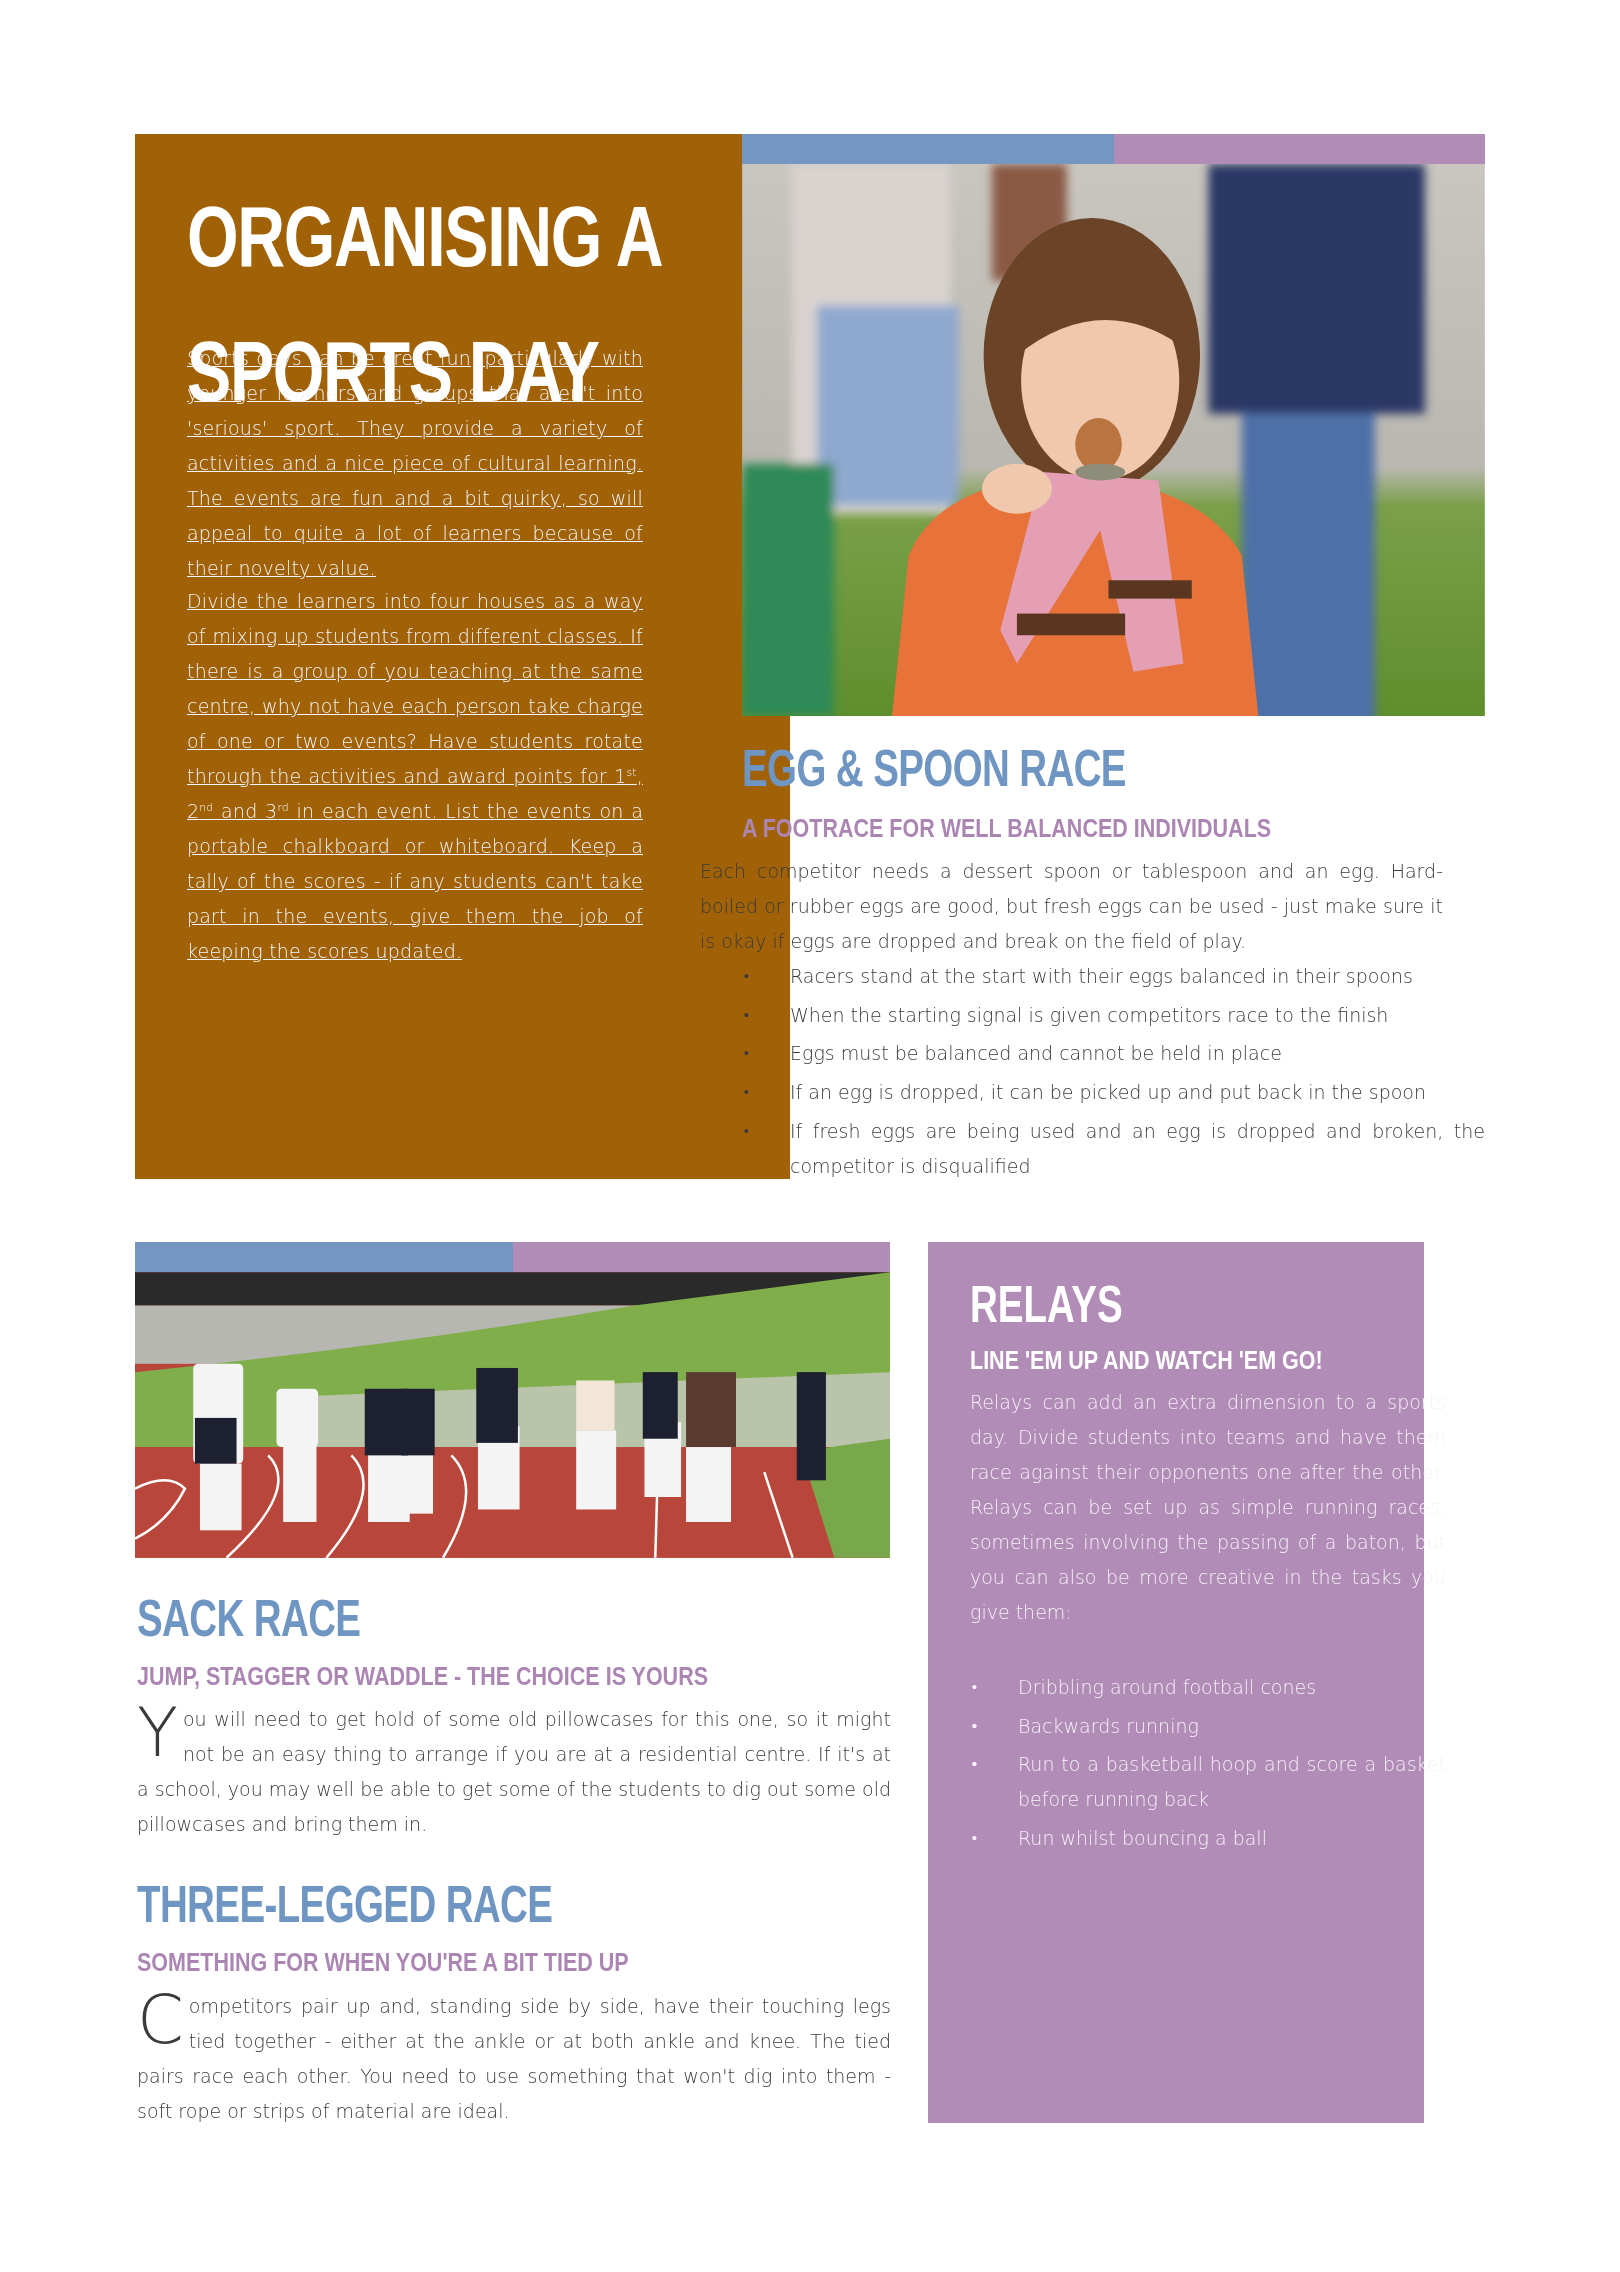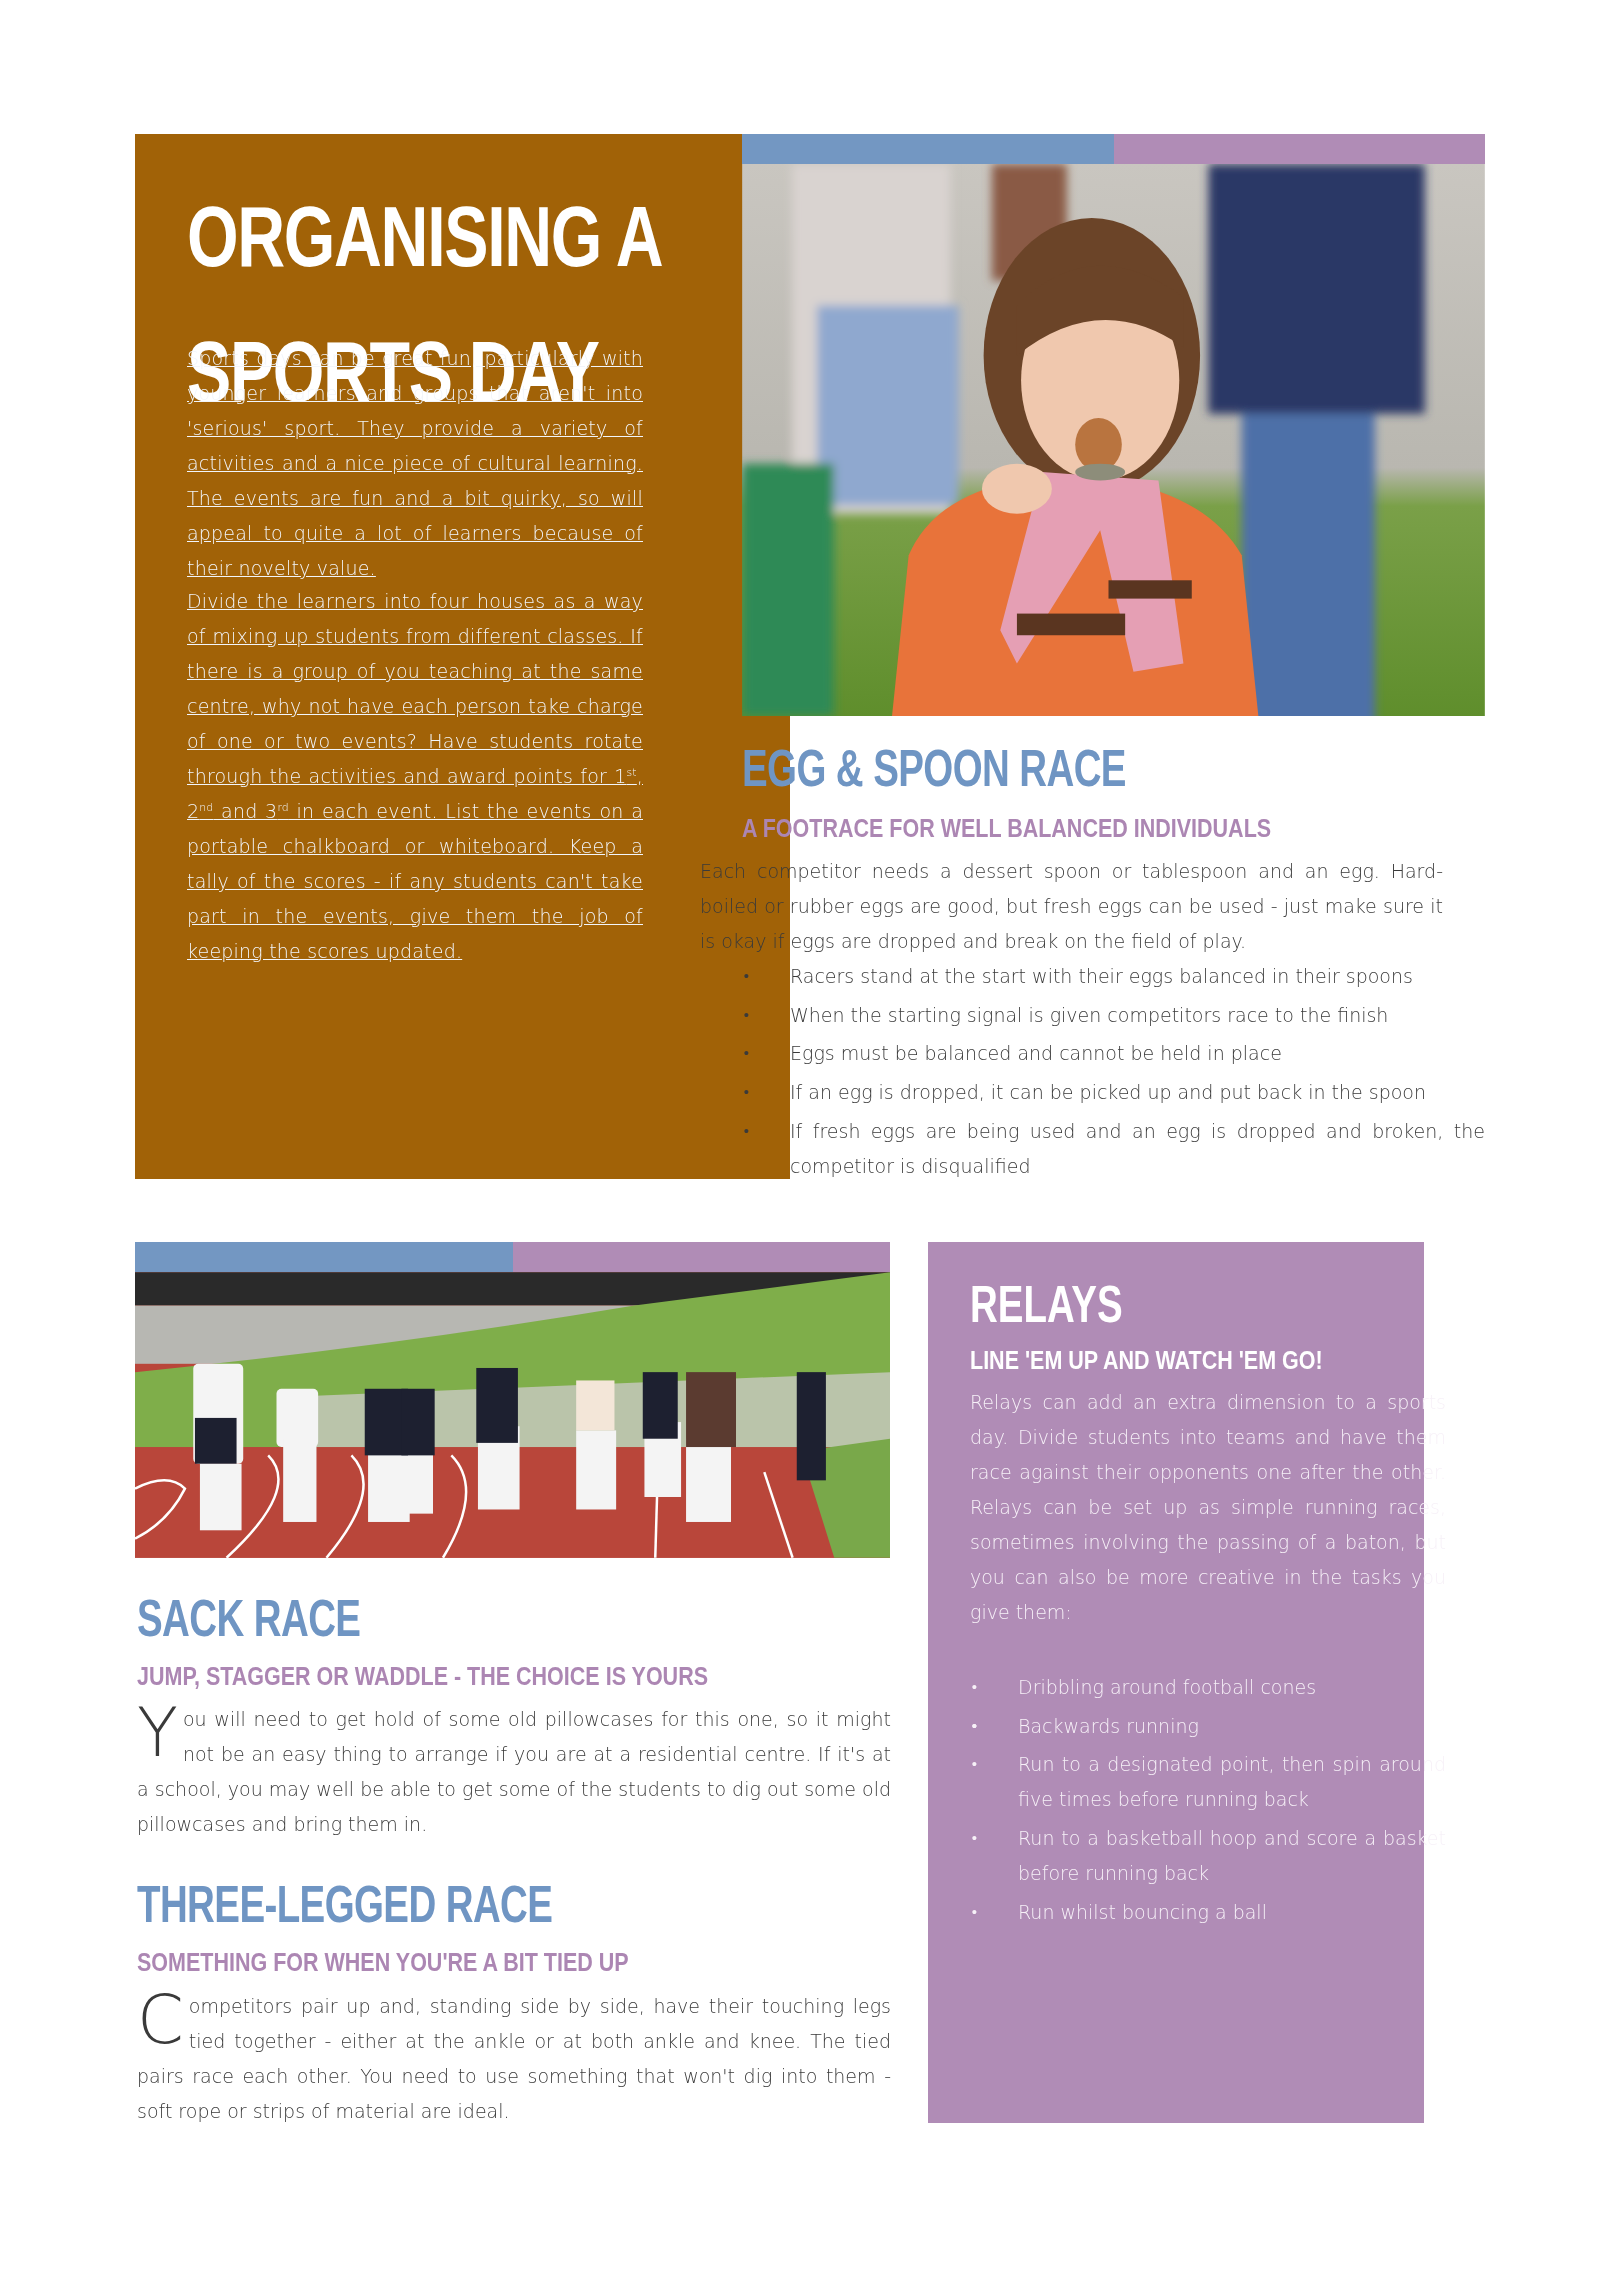--- a/index.html
+++ b/index.html
@@ -170,18 +170,18 @@
 <p class="body-text" style="left:137px; top:1989px; width:754px;"><span class="dropcap">C</span><span>ompetitors pair up and, standing side by side, have their touching legs tied together - either at the ankle or at both ankle and knee. The tied pairs race each other. You need to use something that won't dig into them - soft rope or strips of material are ideal.</span></p>
 
 <section class="abs relays-box">
   <h2 class="relays-title">RELAYS</h2>
   <h3 class="relays-sub">LINE 'EM UP AND WATCH 'EM GO!</h3>
   <p class="relays-text">Relays can add an extra dimension to a sports day. Divide students into teams and have them race against their opponents one after the other. Relays can be set up as simple running races, sometimes involving the passing of a baton, but you can also be more creative in the tasks you give them:</p>
   <ul class="bullets" style="left:42px; top:428px; width:476px; color:#f7f1f8;">
     <li><span class="dot">•</span><span>Dribbling around football cones</span></li>
     <li><span class="dot">•</span></li>
     <li><span class="dot">•</span><span>Backwards running</span></li>
-    <li><span class="dot">•</span><span>Run to a designated point, then spin around five times before running back</span></li>
+    <li><span class="dot">•</span></li>
     <li><span class="dot">•</span><span>Run to a basketball hoop and score a basket before running back</span></li>
     <li><span class="dot">•</span><span>Run whilst bouncing a ball</span></li>
   </ul>
 </section>
 
 
 </body></html>

